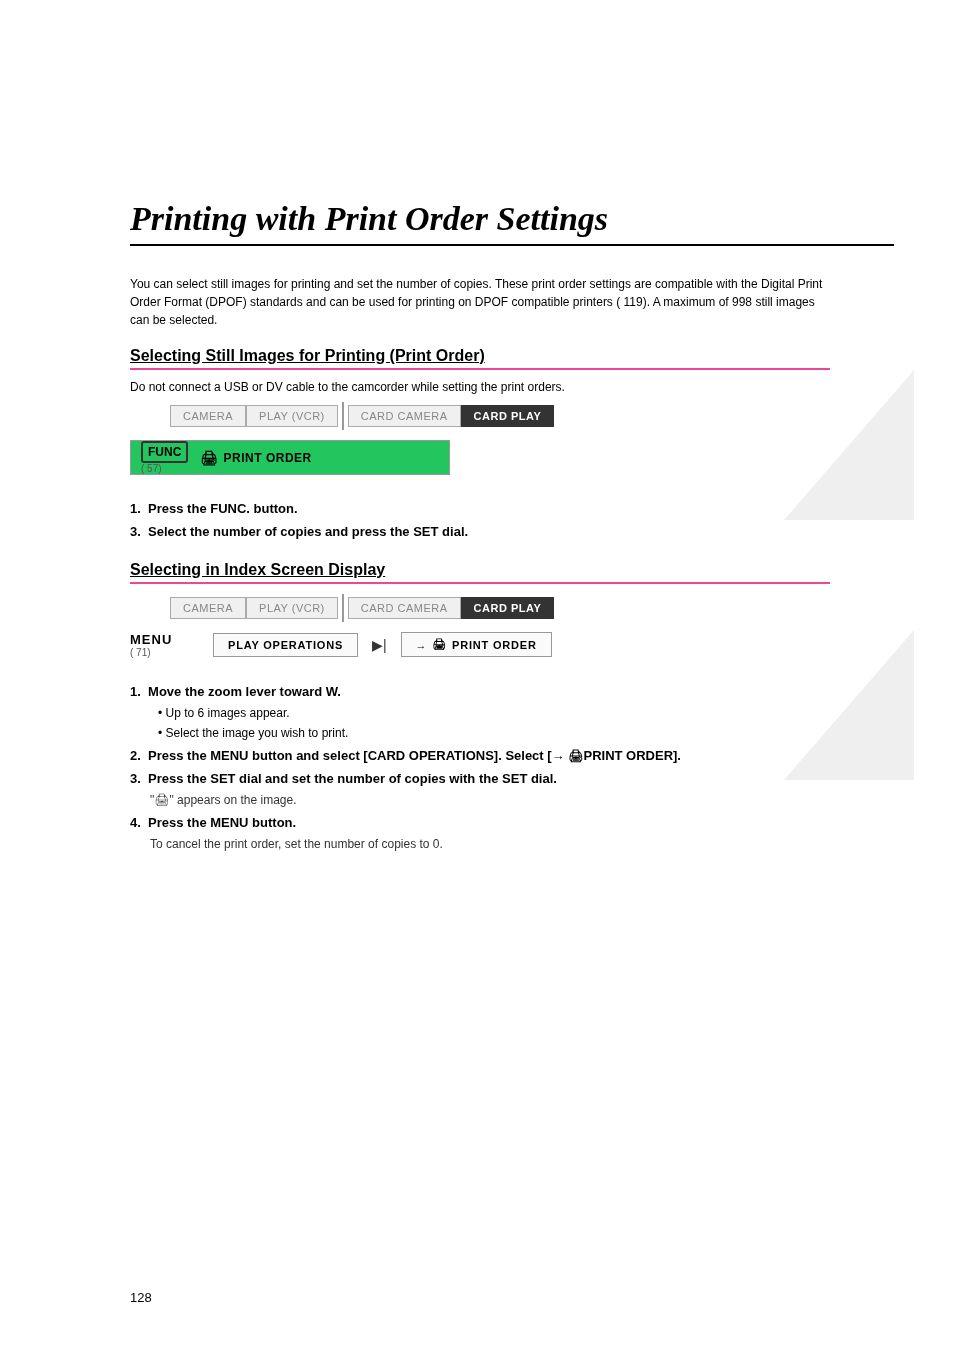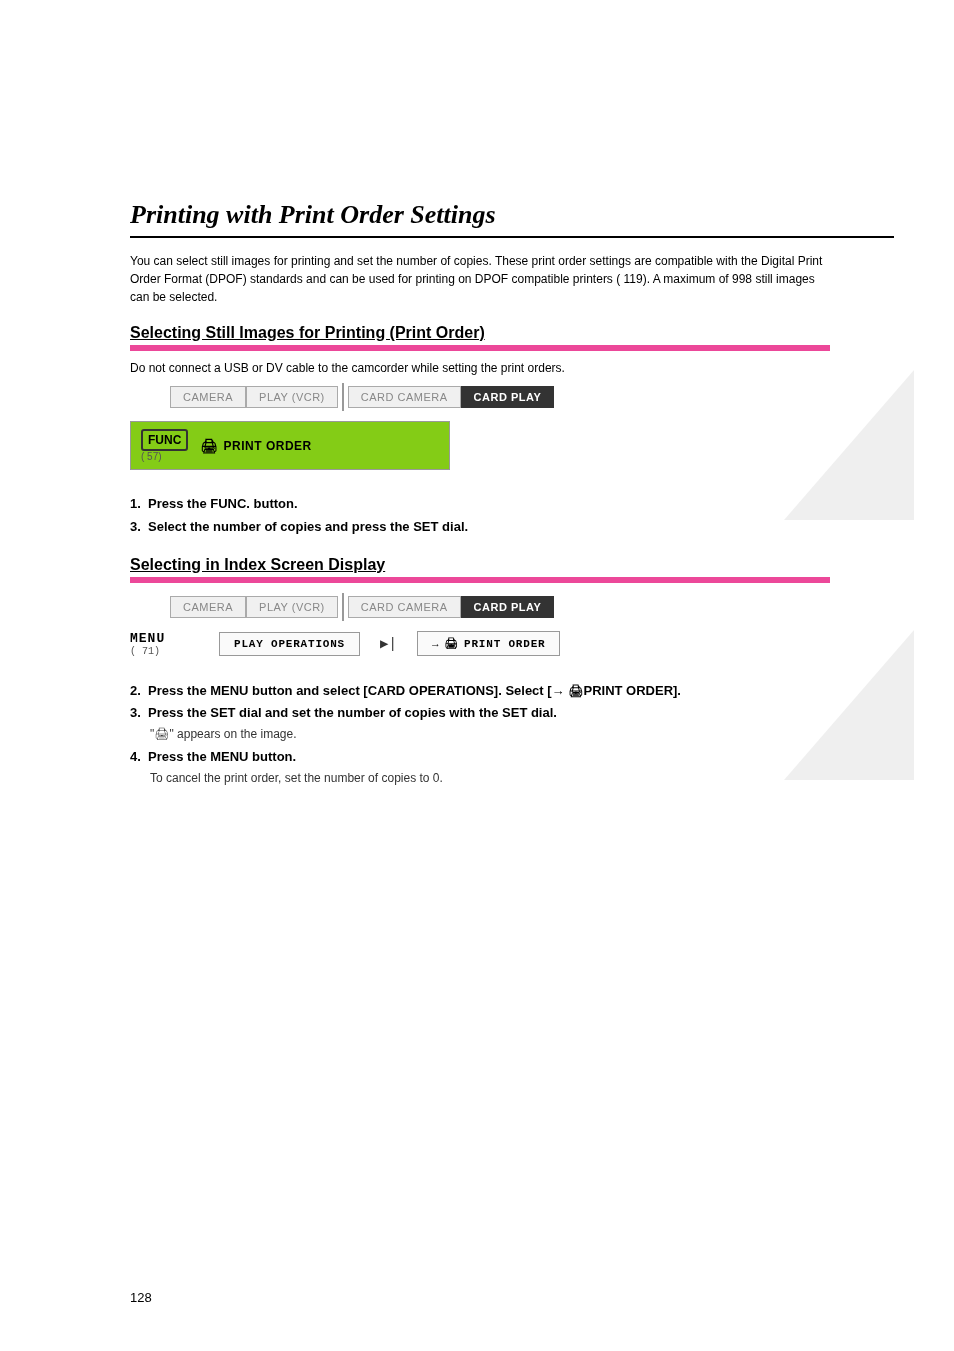--- a/index.html
+++ b/index.html
@@ -10,39 +10,39 @@
       color: #000;
       width: 954px;
       min-height: 1351px;
       padding: 40px 60px 60px 130px;
     }
 
     .page-title {
       font-family: Georgia, 'Times New Roman', serif;
       font-style: italic;
       font-weight: bold;
-      font-size: 26px;
+      font-size: 34px;
       border-bottom: 2px solid #000;
       padding-bottom: 6px;
-      margin-bottom: 14px;
+      margin-bottom: 29px;
       margin-top: 160px;
     }
 
     .intro-text {
       font-size: 12px;
       line-height: 1.5;
       margin-bottom: 18px;
       max-width: 700px;
     }
 
     .section-title {
       font-size: 16px;
       font-weight: bold;
       text-decoration: underline;
-      border-bottom: 6px solid #ec4899;
+      border-bottom: 2px solid #ec4899;
       padding-bottom: 3px;
       margin-bottom: 10px;
       max-width: 700px;
     }
 
     .sub-note {
       font-size: 12px;
       margin-bottom: 8px;
     }
 
@@ -81,23 +81,23 @@
       margin: 0 4px;
     }
 
     
     .func-row {
       display: flex;
       align-items: center;
       gap: 12px;
       margin-bottom: 14px;
       border: 1px solid #999;
-      padding: 7px 10px;
+      padding: 0 10px;
       max-width: 320px;
-      background: #84cc16;
+      background: #22c55e;
     }
 
     .func-box {
       border: 2px solid #333;
       padding: 2px 5px;
       font-size: 12px;
       font-weight: bold;
       border-radius: 3px;
     }
 
@@ -149,24 +149,23 @@
       color: #333;
       line-height: 1.5;
       margin-top: 1px;
       margin-bottom: 4px;
     }
 
     
     .menu-row {
       display: flex;
       align-items: center;
-      gap: 12px;
+      gap: 6px;
       margin-bottom: 14px;
       max-width: 600px;
-      font-family: Liberation Mono, monospace;
     }
 
     .menu-label-box {
       font-size: 13px;
       font-weight: bold;
       letter-spacing: 1px;
       margin-right: 10px;
       min-width: 55px;
     }
 
@@ -313,20 +312,28 @@
   <div class="menu-arrow">▶|</div>
   <div class="menu-result-box">
     <span>→</span>
     <span>🖨</span>
     <span>PRINT ORDER</span>
   </div>
 </div>
 
 <ol class="steps-list">
   <li>
+    <span class="step-num">1.</span>
+    &nbsp;<strong>Move the zoom lever toward W.</strong>
+    <ul class="bullet-list">
+      <li>Up to 6 images appear.</li>
+      <li>Select the image you wish to print.</li>
+    </ul>
+  </li>
+  <li>
     <span class="step-num">2.</span>
     &nbsp;<strong>Press the MENU button and select [CARD OPERATIONS]. Select [→ <span style="font-size:12px">🖨</span>PRINT ORDER].</strong>
   </li>
   <li>
     <span class="step-num">3.</span>
     &nbsp;<strong>Press the SET dial and set the number of copies with the SET dial.</strong>
     <div class="indent-note">"<span style="font-size:12px">🖨</span>" appears on the image.</div>
   </li>
   <li>
     <span class="step-num">4.</span>

